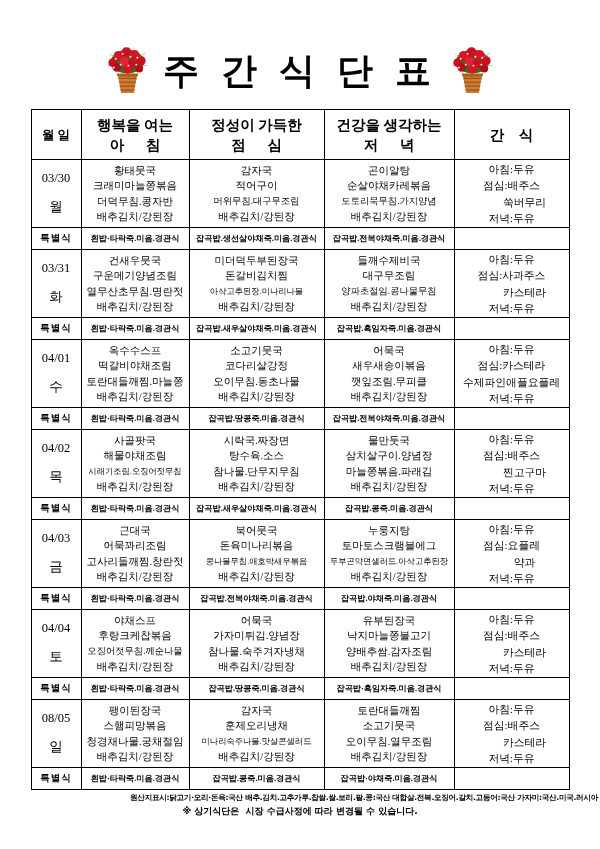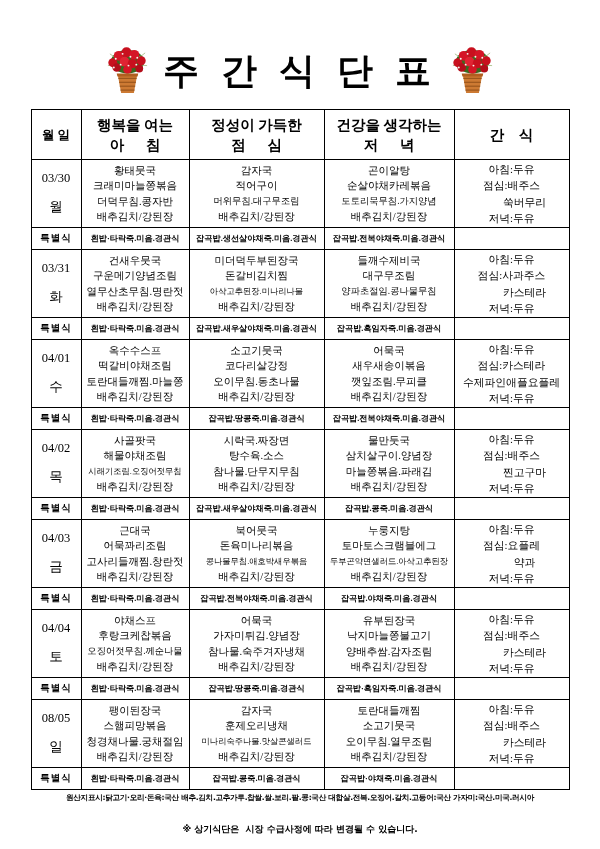--- a/index.html
+++ b/index.html
@@ -44,23 +44,23 @@
   .snack-line { font-size:10.8px; line-height:16.5px; white-space:pre; }
   .snack-line.indent { padding-left:26px; }
 
   .special-row td { height:22px; font-size:8.2px; font-weight:bold; white-space:nowrap; }
   .special-row td.special-label { font-size:9.5px; letter-spacing:1px; }
 
   
   .footer { width:596px; margin:3px auto 0 auto; text-align:center; }
   .origin-line {
     font-size:7.6px; font-weight:bold; line-height:9.6px;
-    letter-spacing:-0.3px; white-space:nowrap;
+    letter-spacing:-0.3px; white-space:nowrap;text-align:right;
   }
-  .note-line { font-size:9px; font-weight:bold; margin-top:20px; white-space:pre; }
+  .note-line { font-size:9px; font-weight:bold; margin-top:2px; white-space:pre; }
 </style>
 </head>
 <body>
 
 <div class="page">
 
   <div class="title-row">
     <svg class="bouquet" viewBox="0 0 48 54">
       <ellipse cx="24" cy="18" rx="17" ry="12" fill="#3a6b1f"></ellipse>
       <path d="M6 10 Q10 14 14 13 M42 9 Q38 13 35 13 M4 22 Q8 22 11 20 M44 22 Q40 22 37 21" stroke="#9db87a" stroke-width="0.8" fill="none"></path>

